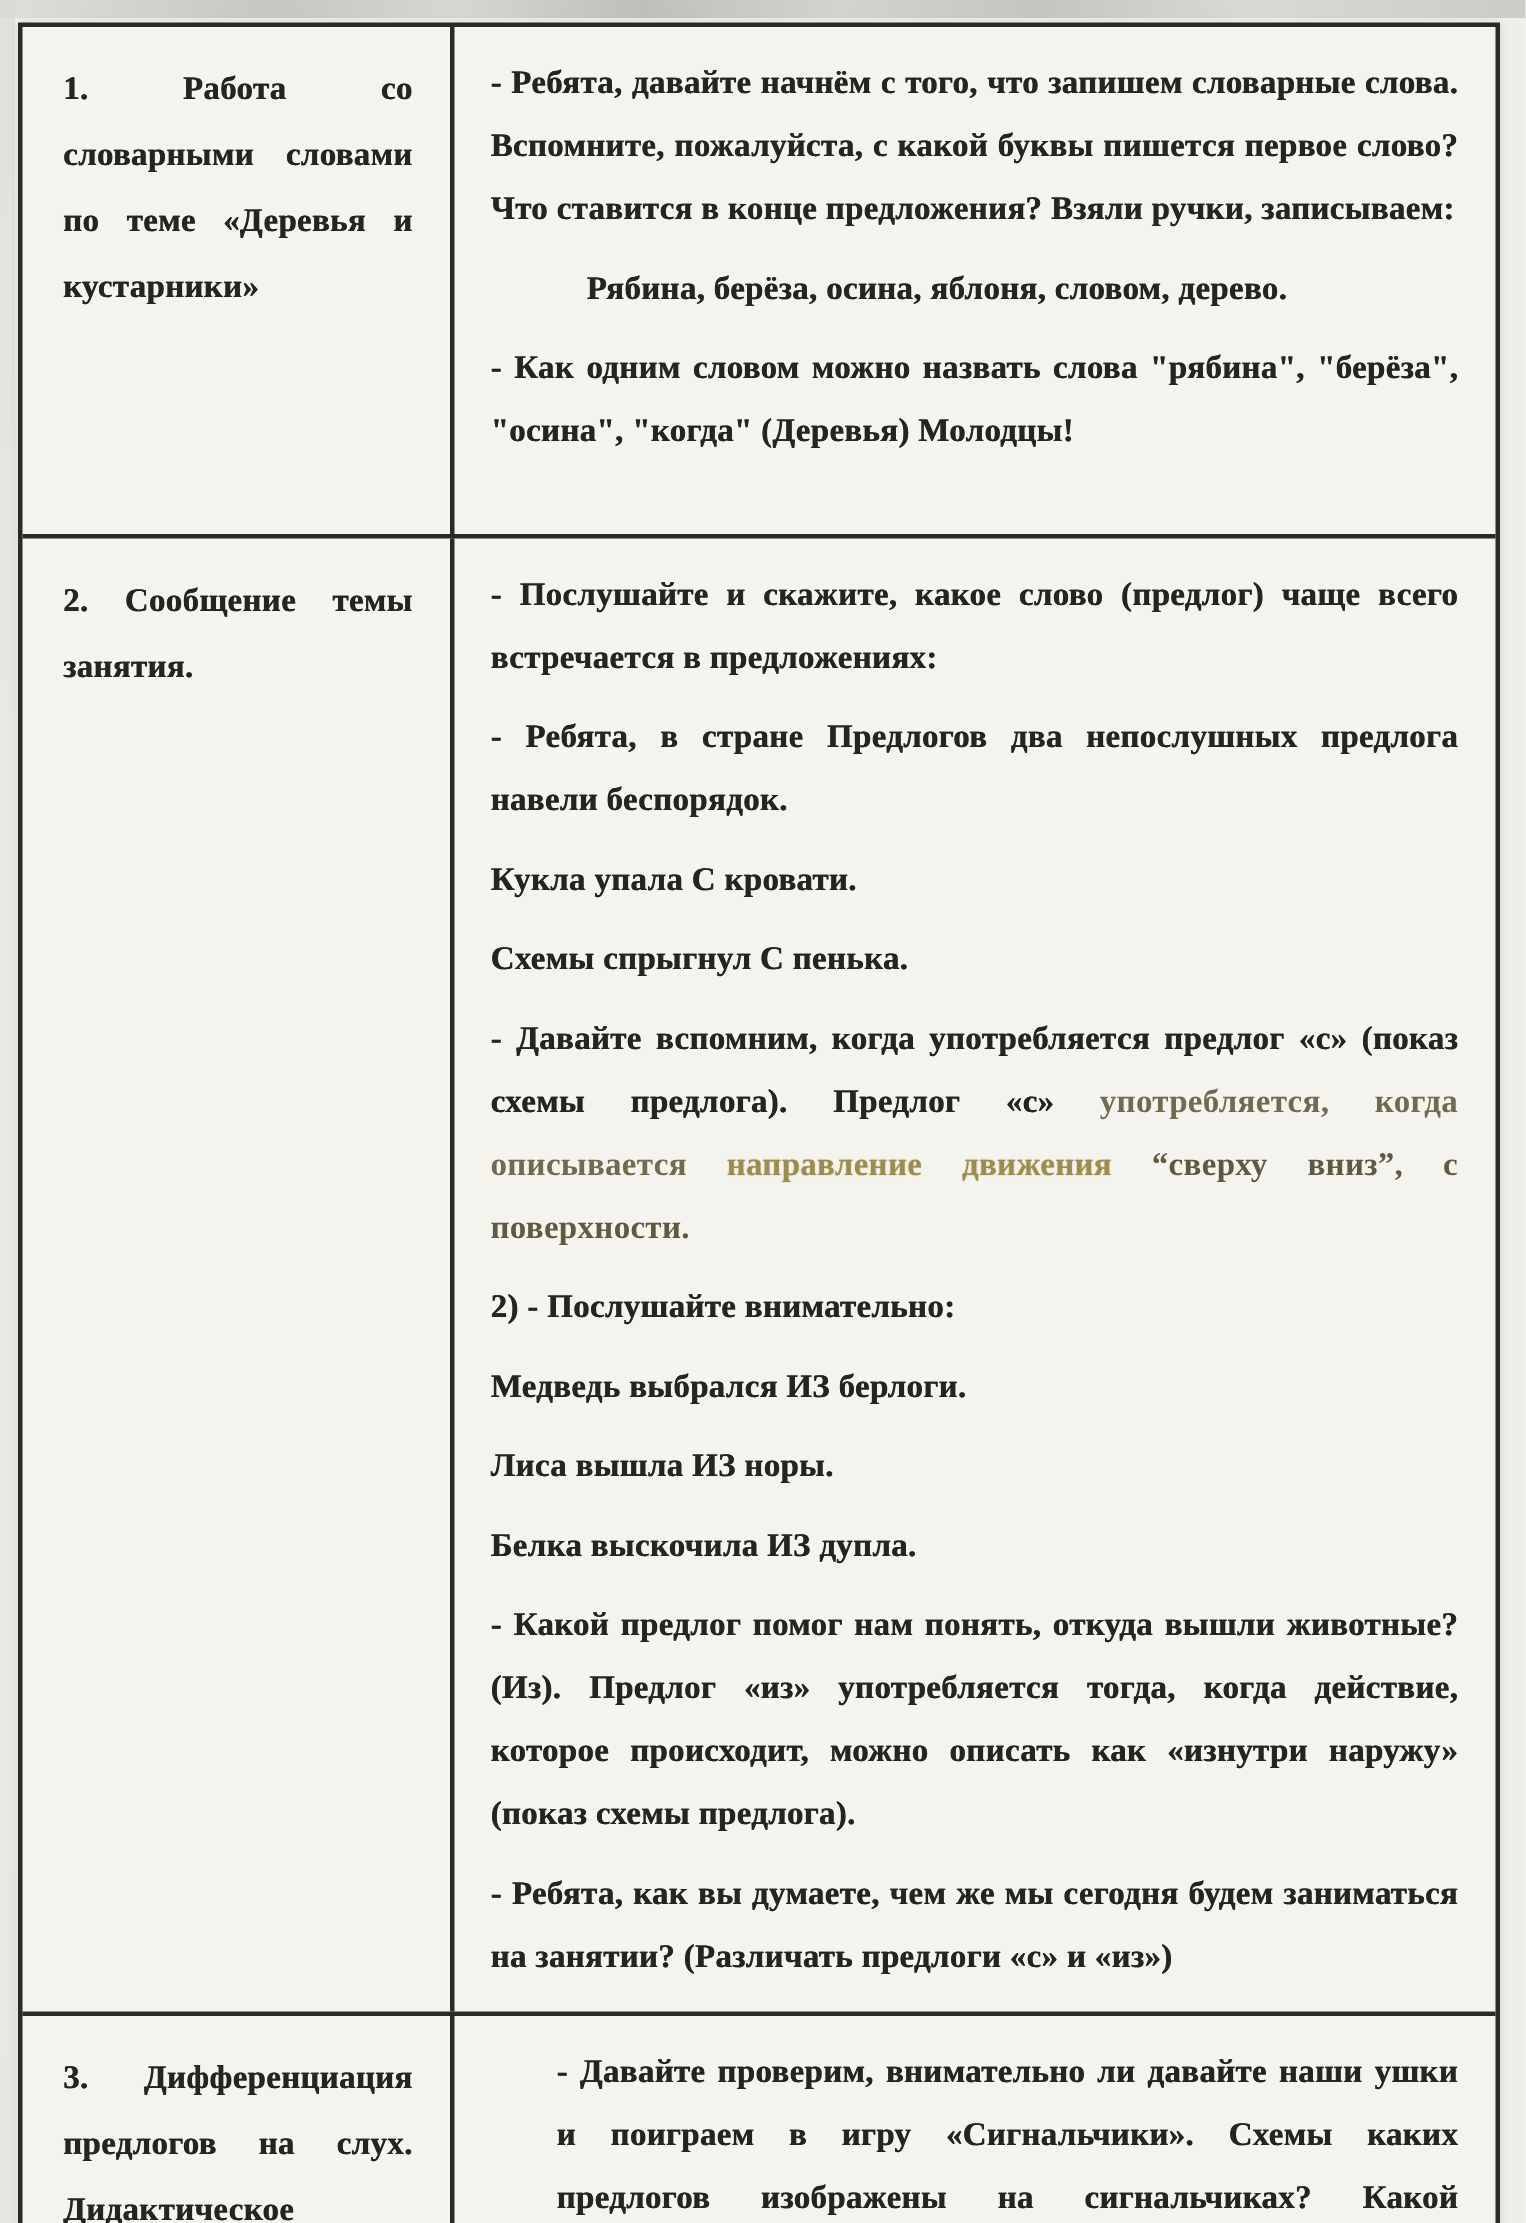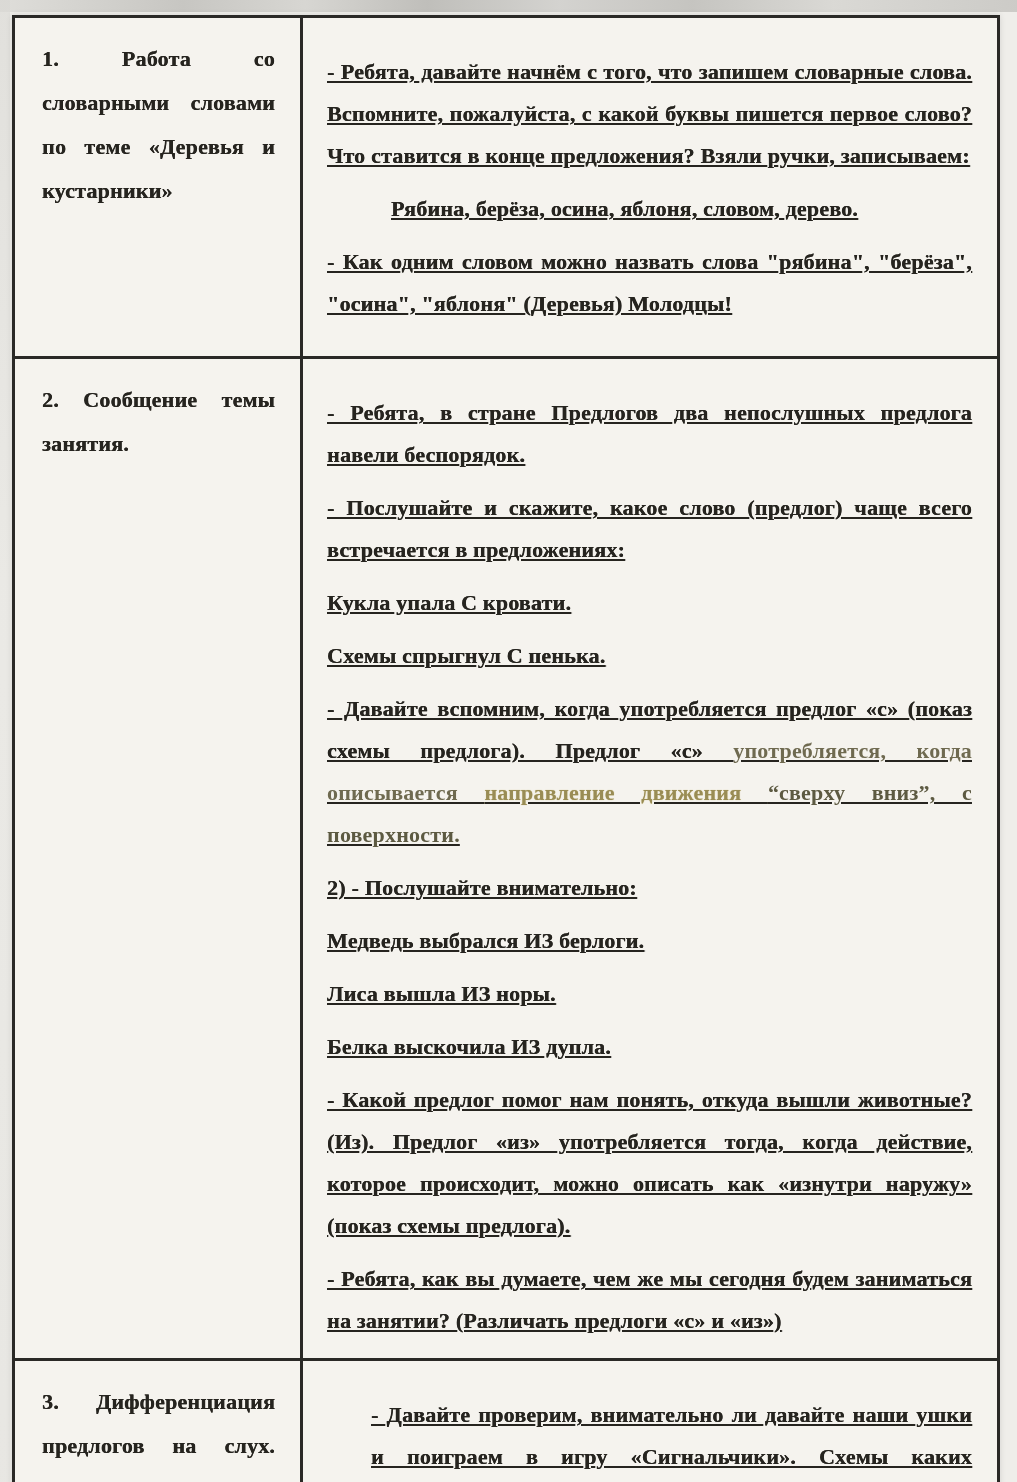--- a/index.html
+++ b/index.html
@@ -43,22 +43,21 @@
   .row2{min-height:834px;justify-content:center;}
   .row3{min-height:248px;gap:44px;}
   .cell{box-sizing:border-box;}
   .cell.left{
     width:288px;min-width:288px;
     border-right:3px solid var(--border);
     padding:8px 14px 8px 16px;
   }
   .cell.right{
     flex:1;
-    padding:22px 14px 5px 13px;
-    text-decoration:underline;
+    padding:5px 14px 5px 13px;
   }
   p{
     margin:11px;
     line-height:42px;
     font-size:22px;
     font-weight:700;
     text-align:justify;
     letter-spacing:.2px;
     text-shadow:.3px 0 0 currentColor;
   }
@@ -79,31 +78,31 @@
 
 <div class="lesson-table">
 
   <div class="trow row1">
     <div class="cell left">
       <p>1. Работа со словарными словами по теме «Деревья и кустарники»</p>
     </div>
     <div class="cell right">
       <p>- Ребята, давайте начнём с того, что запишем словарные слова. Вспомните, пожалуйста, с какой буквы пишется первое слово? Что ставится в конце предложения? Взяли ручки, записываем:</p>
       <p class="indent">Рябина, берёза, осина, яблоня, словом, дерево.</p>
-      <p>- Как одним словом можно назвать слова "рябина", "берёза", "осина", "яблоня" (Деревья) Молодцы!</p>
+      <p>- Как одним словом можно назвать слова "рябина", "берёза", "осина", "когда" (Деревья) Молодцы!</p>
     </div>
   </div>
 
   <div class="trow row2">
     <div class="cell left">
       <p>2. Сообщение темы занятия.</p>
     </div>
     <div class="cell right">
+      <p>- Послушайте и скажите, какое слово (предлог) чаще всего встречается в предложениях:</p>
       <p>- Ребята, в стране Предлогов два непослушных предлога навели беспорядок.</p>
-      <p>- Послушайте и скажите, какое слово (предлог) чаще всего встречается в предложениях:</p>
       <p>Кукла упала С кровати.</p>
       <p>Схемы спрыгнул С пенька.</p>
       <p><span>- Давайте вспомним, когда употребляется предлог «с» (показ схемы предлога). Предлог «с» </span><span class="f1">употребляется, когда описывается </span><span class="f2">направление движения </span><span class="f3">“сверху вниз”, с поверхности.</span></p>
       <p>2) - Послушайте внимательно:</p>
       <p>Медведь выбрался ИЗ берлоги.</p>
       <p>Лиса вышла ИЗ норы.</p>
       <p>Белка выскочила ИЗ дупла.</p>
       <p>- Какой предлог помог нам понять, откуда вышли животные? (Из). Предлог «из» употребляется тогда, когда действие, которое происходит, можно описать как «изнутри наружу» (показ схемы предлога).</p>
       <p>- Ребята, как вы думаете, чем же мы сегодня будем заниматься на занятии? (Различать предлоги «с» и «из»)</p>
     </div>

